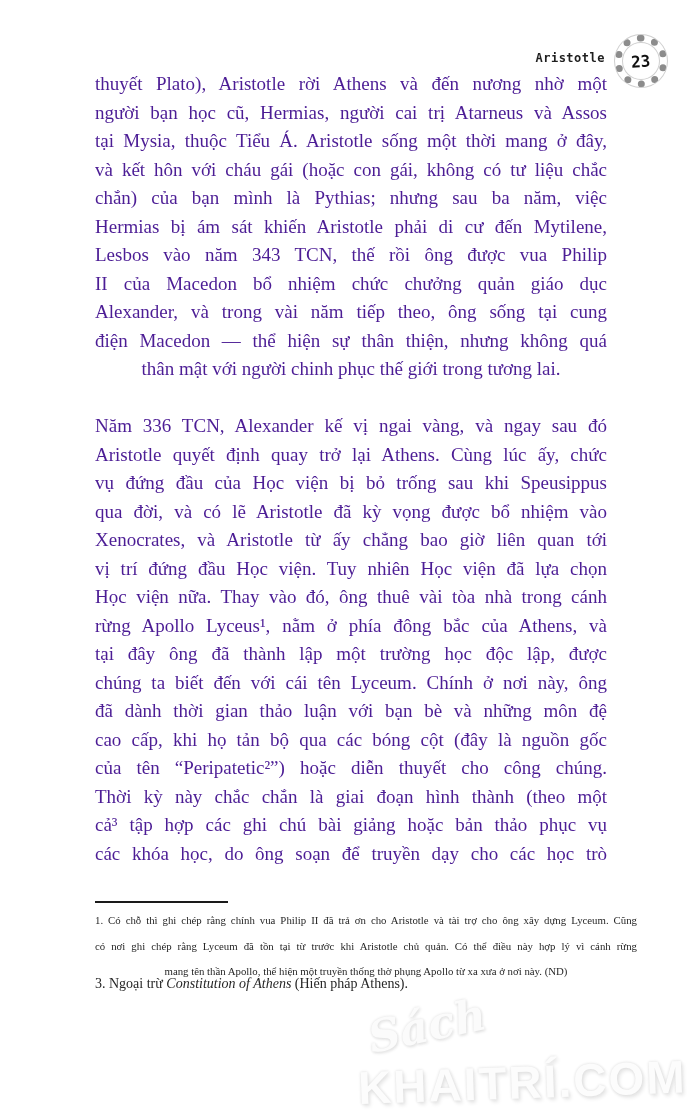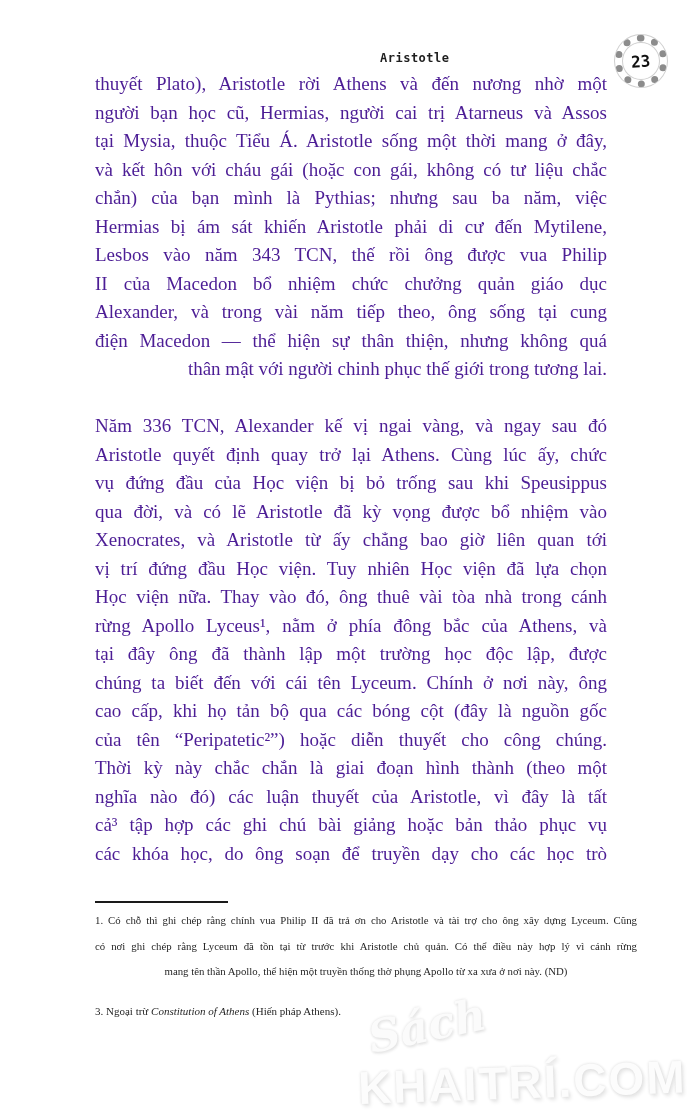--- a/index.html
+++ b/index.html
@@ -10,21 +10,21 @@
     background: #ffffff;
     overflow: hidden;
     font-family: "Liberation Serif", "DejaVu Serif", serif;
     color: #1b1b1b;
   }
 
   
   .running-title {
     position: absolute;
     top: 51px; left: 380px; width: 225px;
-    text-align: left;
+    text-align: right;
     font-family: "DejaVu Sans Mono", monospace;
     font-weight: bold;
     font-size: 12px;
     letter-spacing: 0.5px;
     color: #1f1f1f;
   }
   .page-circle {
     position: absolute;
     top: 35px; left: 615px;
     width: 38px; height: 38px;
@@ -58,21 +58,21 @@
     overflow: visible;
     color: #4c1d95;
   }
   .jline {
     white-space: normal;
     text-align: justify;
     text-align-last: justify;
     text-justify: inter-word;
     overflow: hidden;
   }
-  .lline { text-align: right; }
+  .lline { text-align: center; }
 
   
   .fn-separator {
     position: absolute;
     top: 901px; left: 95px;
     width: 133px; height: 2px;
     background: #1a1a1a;
   }
   .footnotes {
     position: absolute;
@@ -86,21 +86,21 @@
     line-height: 25.7px;
     overflow: hidden;
     text-align: center;
   }
   .fn-just {
     text-align: justify;
     text-align-last: justify;
     text-justify: inter-word;
   }
   .fn2 { position: absolute; left: 95px; top: 975px; width: 542px; font-size: 10.8px; line-height: 25px; color: #262626; }
-  .fn3 { position: absolute; left: 95px; top: 999px; width: 542px; font-size: 11px; line-height: 25px; color: #262626; }
+  .fn3 { position: absolute; left: 95px; top: 971px; width: 542px; font-size: 14px; line-height: 25px; color: #262626; }
   .fn-italic { font-style: italic; }
 
   
   .watermark { position: absolute; pointer-events: none; }
   .wm-script {
     top: 1000px; left: 352px;
     width: 150px;
     font-family: "DejaVu Serif", serif;
     font-style: italic;
     font-weight: bold;
@@ -151,24 +151,24 @@
     <div class="tline jline">Năm 336 TCN, Alexander kế vị ngai vàng, và ngay sau đó</div>
     <div class="tline jline">Aristotle quyết định quay trở lại Athens. Cùng lúc ấy, chức</div>
     <div class="tline jline">vụ đứng đầu của Học viện bị bỏ trống sau khi Speusippus</div>
     <div class="tline jline">qua đời, và có lẽ Aristotle đã kỳ vọng được bổ nhiệm vào</div>
     <div class="tline jline">Xenocrates, và Aristotle từ ấy chẳng bao giờ liên quan tới</div>
     <div class="tline jline">vị trí đứng đầu Học viện. Tuy nhiên Học viện đã lựa chọn</div>
     <div class="tline jline">Học viện nữa. Thay vào đó, ông thuê vài tòa nhà trong cánh</div>
     <div class="tline jline">rừng Apollo Lyceus¹, nằm ở phía đông bắc của Athens, và</div>
     <div class="tline jline">tại đây ông đã thành lập một trường học độc lập, được</div>
     <div class="tline jline">chúng ta biết đến với cái tên Lyceum. Chính ở nơi này, ông</div>
+    <div class="tline jline">đã dành thời gian thảo luận với bạn bè và những môn đệ</div>
     <div class="tline jline">cao cấp, khi họ tản bộ qua các bóng cột (đây là nguồn gốc</div>
     <div class="tline jline">của tên “Peripatetic²”) hoặc diễn thuyết cho công chúng.</div>
     <div class="tline jline">Thời kỳ này chắc chắn là giai đoạn hình thành (theo một</div>
-    <div class="tline jline">nghĩa nào đó) các luận thuyết của Aristotle, vì đây là tất</div>
     <div class="tline jline">cả³ tập hợp các ghi chú bài giảng hoặc bản thảo phục vụ</div>
     <div class="tline jline">các khóa học, do ông soạn để truyền dạy cho các học trò</div>
   </div>
 
   <div class="fn-separator"></div>
   <div class="footnotes">
     <div class="fnline fn-just">1. Có chỗ thì ghi chép rằng chính vua Philip II đã trả ơn cho Aristotle và tài trợ cho ông xây dựng Lyceum. Cũng</div>
     <div class="fnline fn-just">có nơi ghi chép rằng Lyceum đã tồn tại từ trước khi Aristotle chủ quản. Có thể điều này hợp lý vì cánh rừng</div>
     <div class="fnline">mang tên thần Apollo, thể hiện một truyền thống thờ phụng Apollo từ xa xưa ở nơi này. (ND)</div>
   </div>

